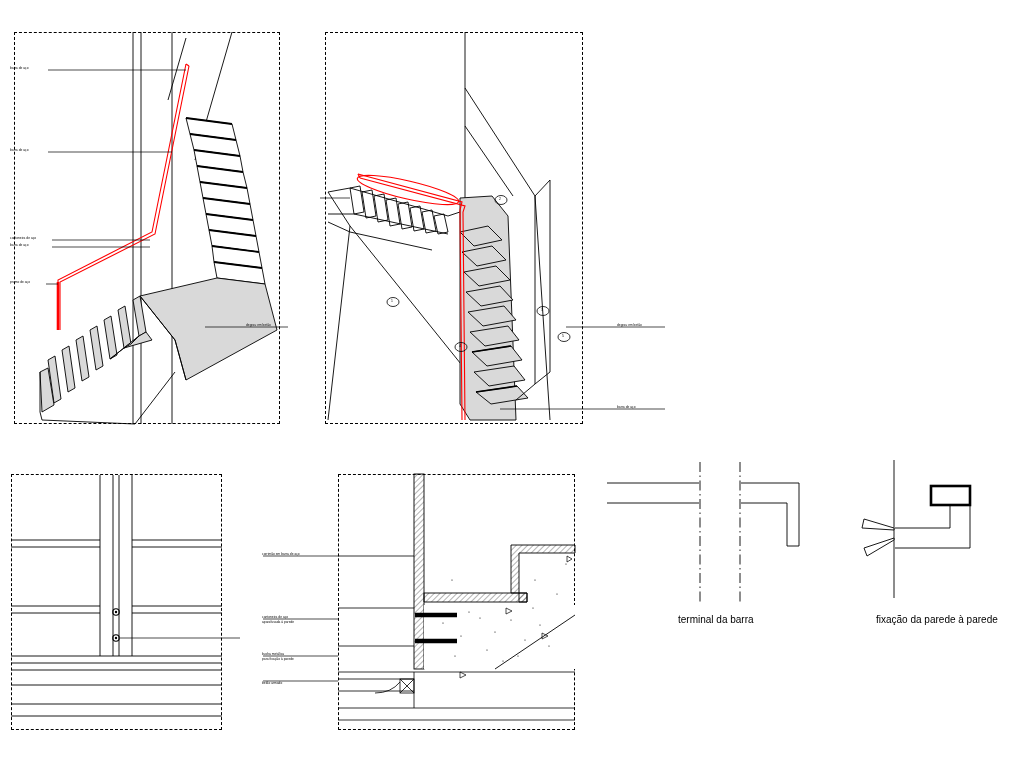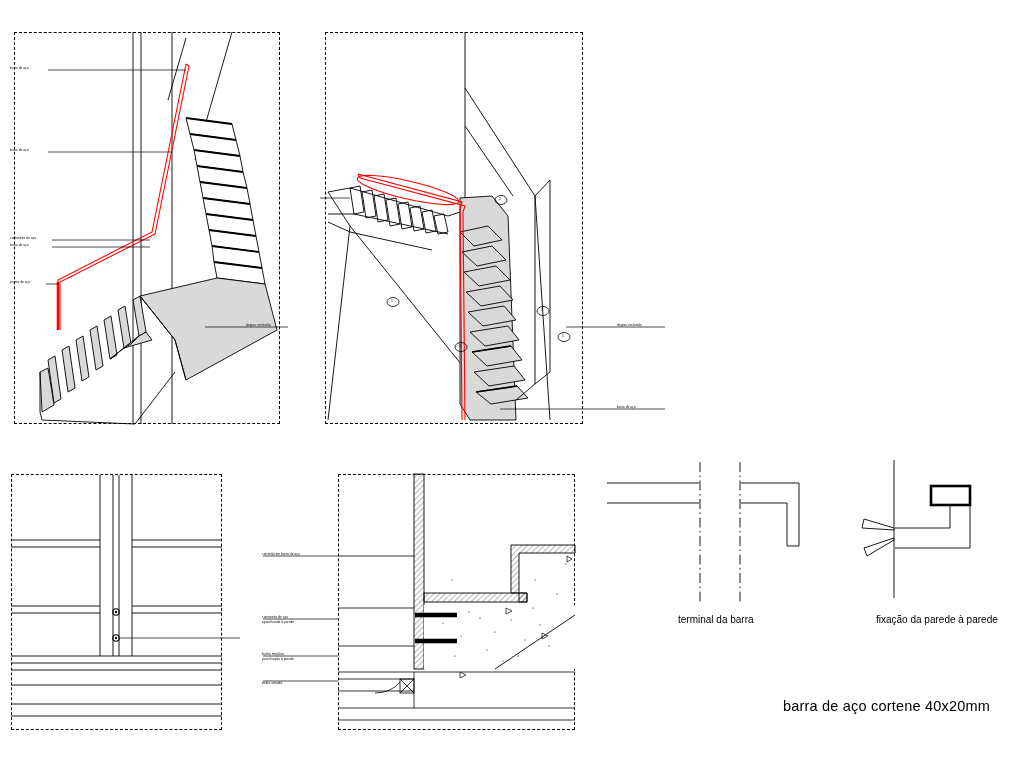--- a/index.html
+++ b/index.html
@@ -394,15 +394,14 @@
       </g>
 
       <g fill="#ffffff" stroke="#000" stroke-width="0.9">
         <polygon points="54,68 24,59 22,68 54,70"></polygon>
         <polygon points="54,78 24,88 27,96 54,80"></polygon>
       </g>
     </svg>
   </div>
   <div class="cap" style="left:876px;top:614px;">fixação da parede à parede</div>
 
-  <div class="title-note" style="left:783px;top:698px;">barra de aço cortene 40x20mm</div>
 
 </div>
 
 </body></html>

